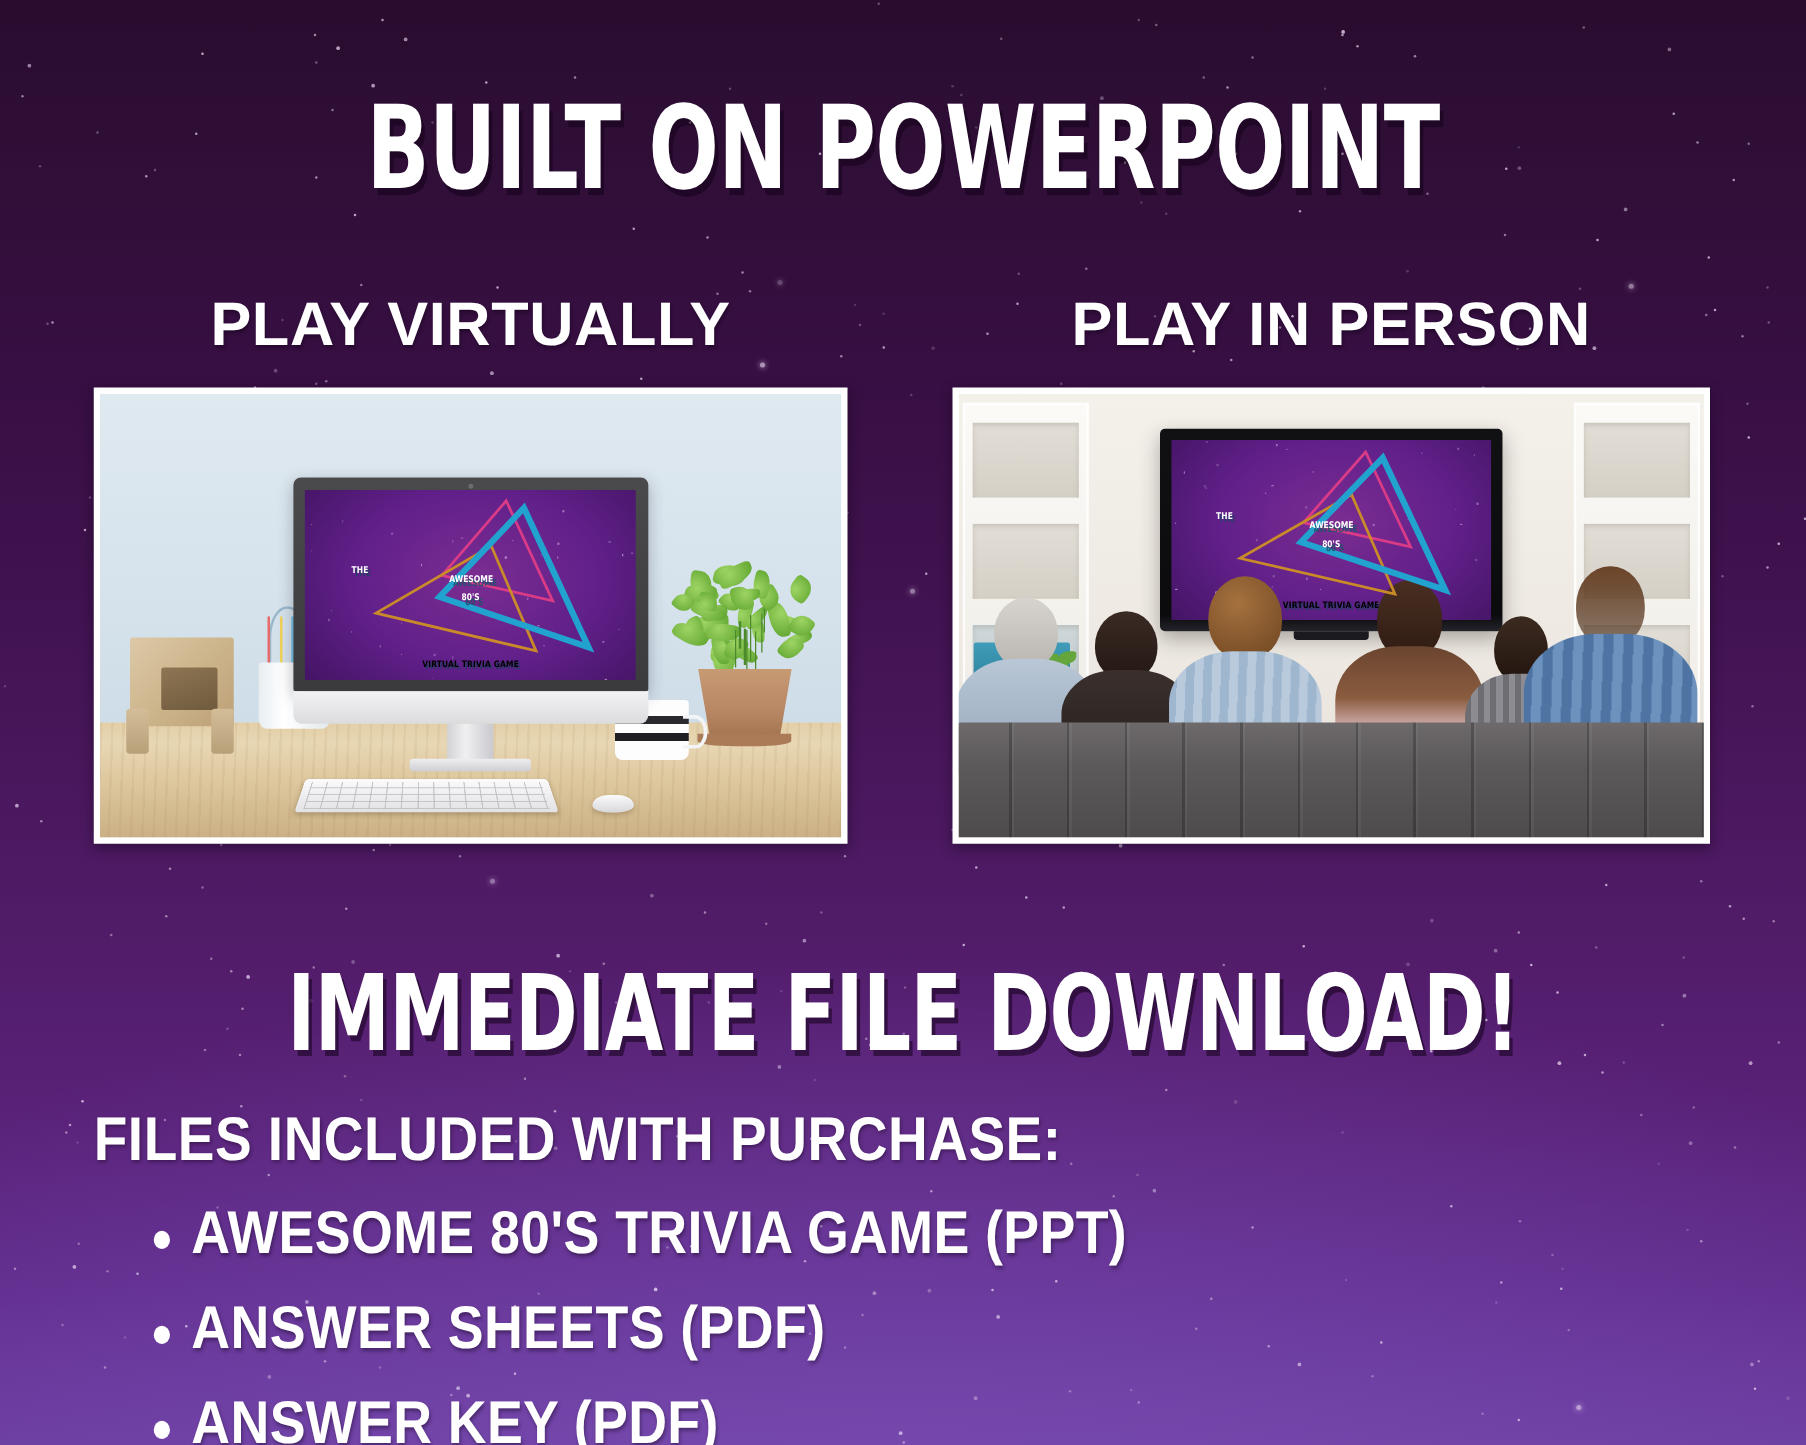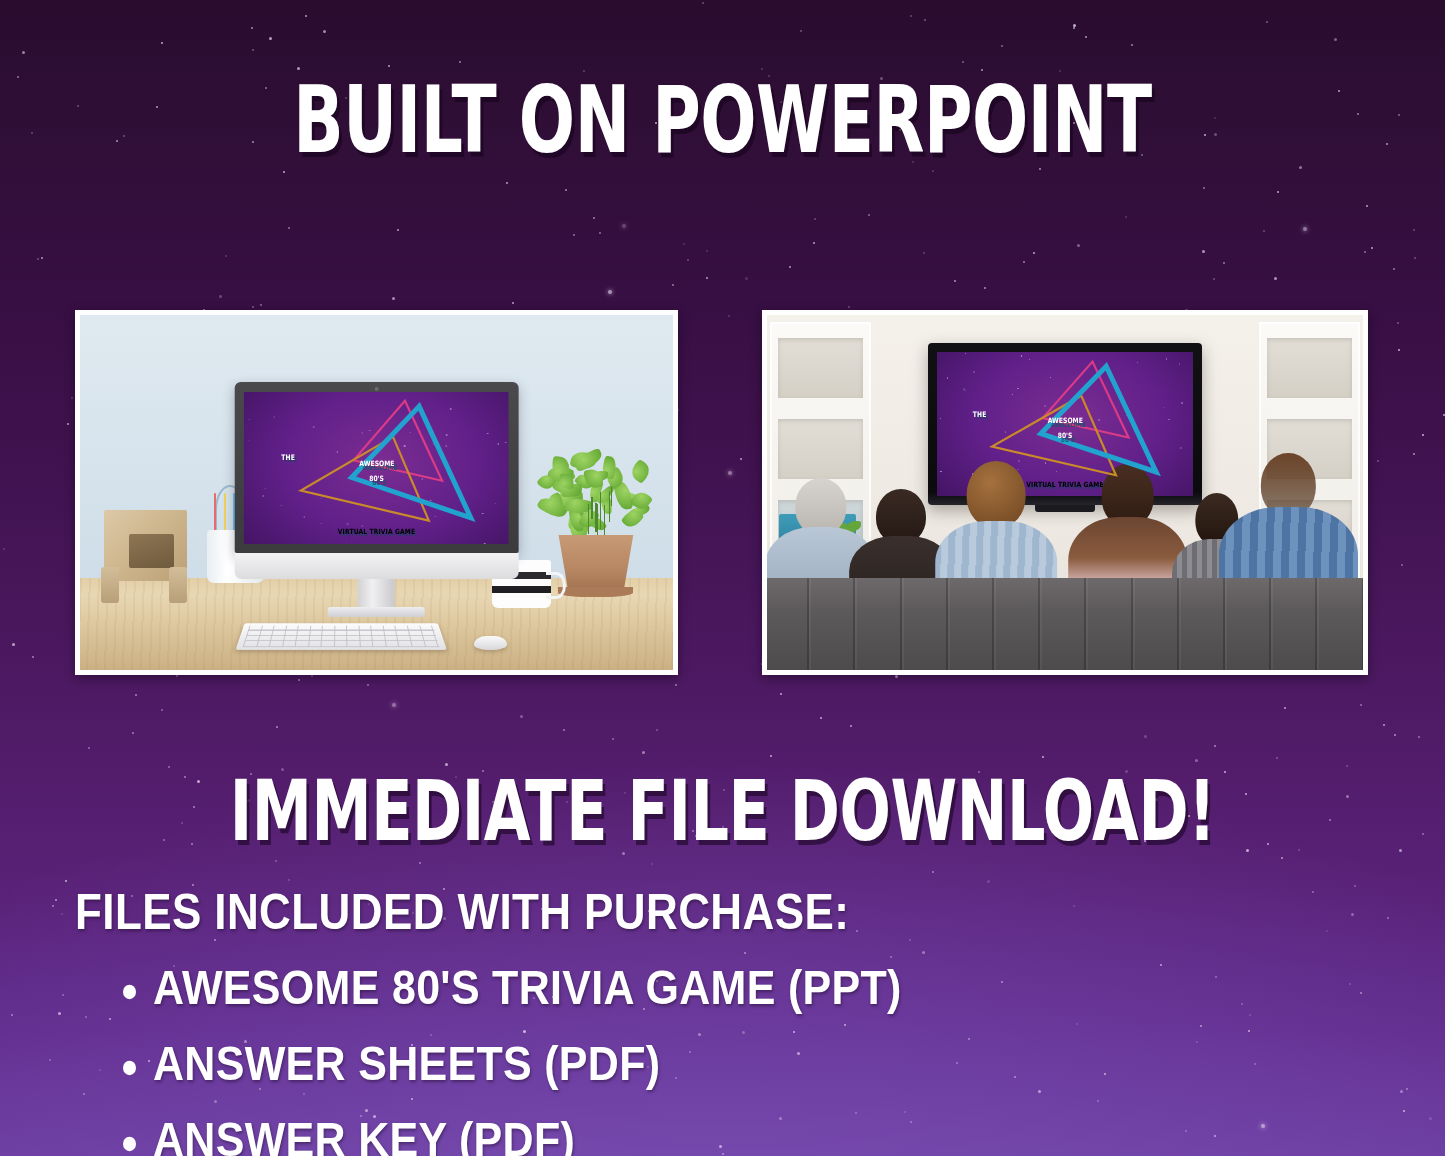--- a/index.html
+++ b/index.html
@@ -809,20 +809,22 @@
       <i class="" style="left:34.31%;top:90.74%;opacity:0.66"></i>
       <i class="" style="left:77.67%;top:29.98%;opacity:0.64"></i>
       <i class="" style="left:82.48%;top:43.53%;opacity:0.32"></i>
       <i class="s3" style="left:90.16%;top:19.60%;opacity:0.53"></i>
       <i class="" style="left:74.26%;top:2.36%;opacity:0.69"></i>
       <i class="" style="left:36.92%;top:86.27%;opacity:0.36"></i>
     </div>
 
   <div id="title" class="deco">BUILT ON POWERPOINT</div>
 
+  <div id="head-left" class="panel-head">PLAY VIRTUALLY</div>
+  <div id="head-right" class="panel-head">PLAY IN PERSON</div>
 
   <div id="photo-left" class="photo">
     <div class="photo-inner">
       <div class="deskscene">
         <div class="wall"></div>
         <div class="desk"></div>
 
         <div class="woodbox"></div>
         <div class="woodleg l1"></div>
         <div class="woodleg l2"></div>

